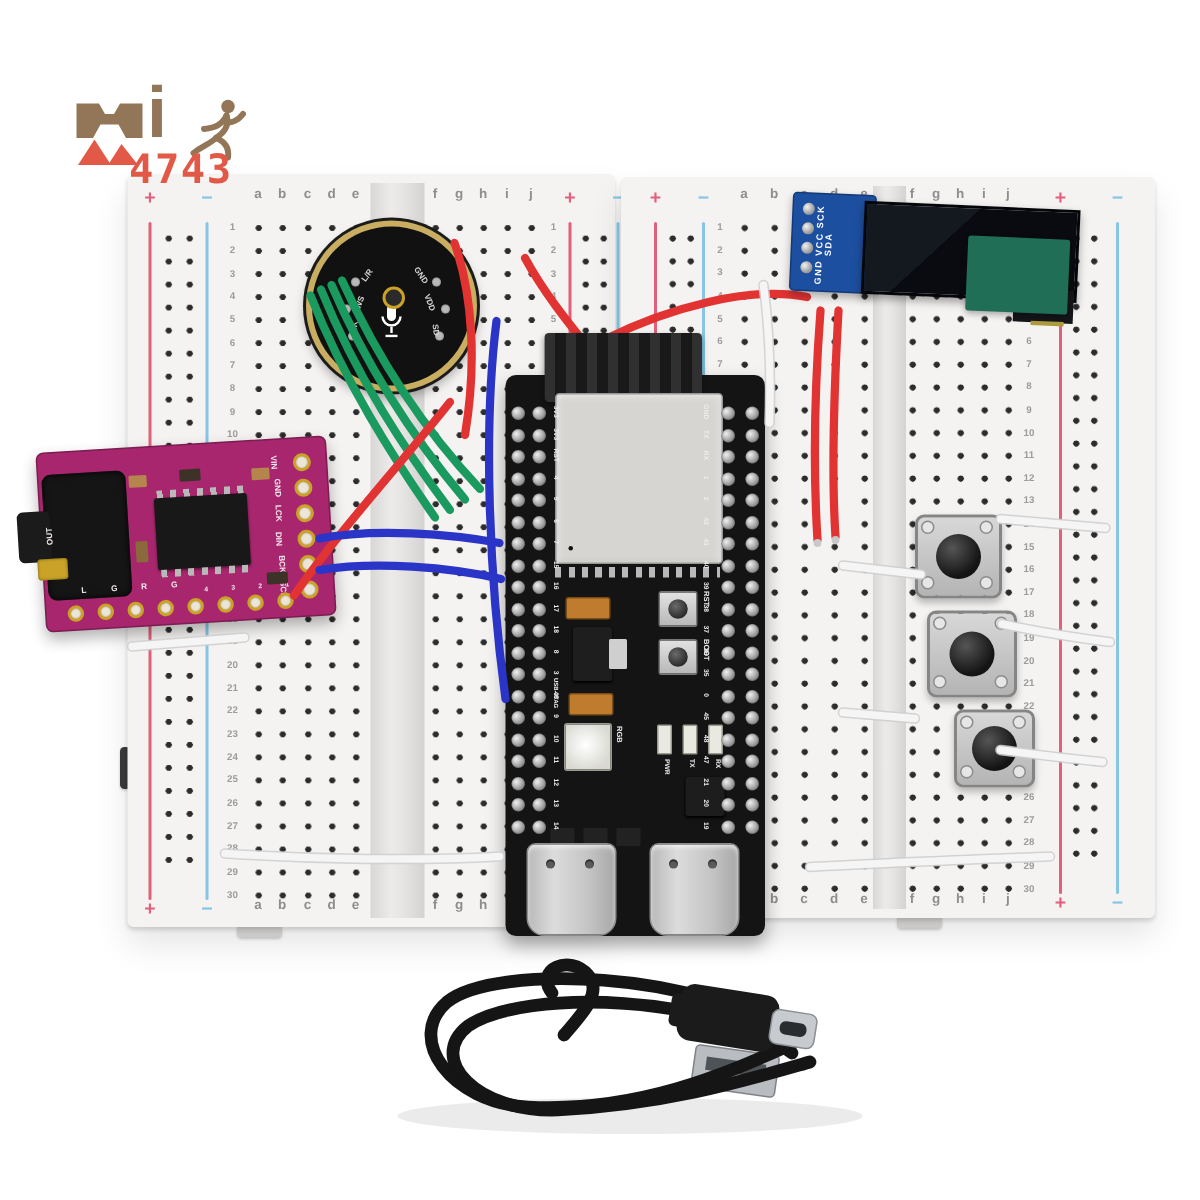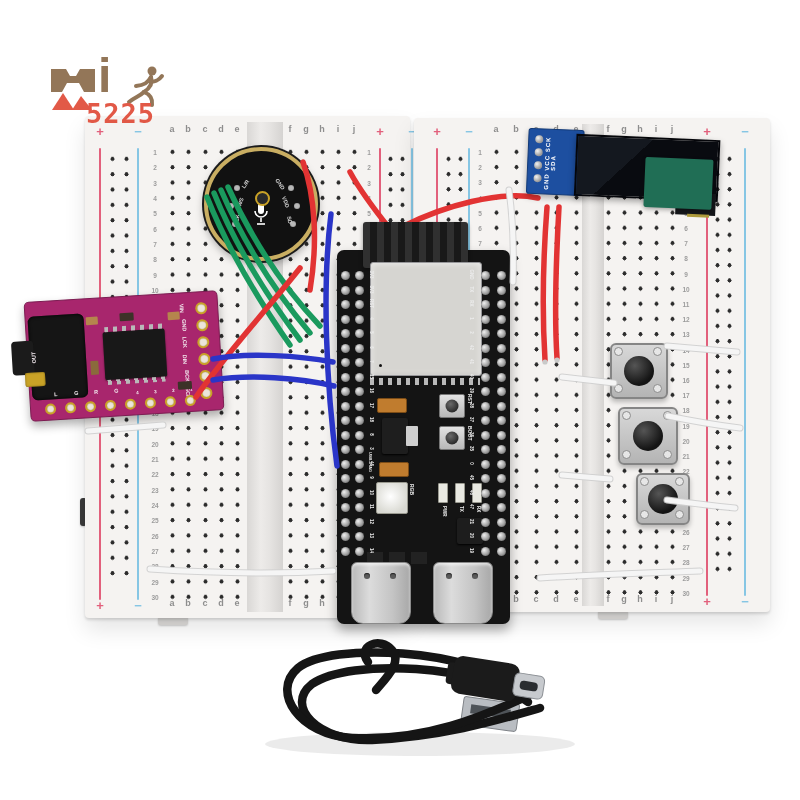--- a/index.html
+++ b/index.html
@@ -93,21 +93,21 @@
   <svg class="abs" style="left:76px;top:6px" width="46" height="46" viewBox="0 0 46 46">
     <circle cx="30" cy="7" r="4.5" fill="#8a6b4a"></circle>
     <g fill="none" stroke="#8a6b4a" stroke-width="4" stroke-linecap="round">
       <path d="M29,13 C26,19 22,21 14,22"></path>
       <path d="M29,13 C31,19 28,24 22,28"></path>
       <path d="M27,17 C32,19 37,16 40,12"></path>
       <path d="M22,28 C27,30 31,34 30,41"></path>
       <path d="M22,28 C18,32 13,33 7,38"></path>
     </g>
   </svg>
-  <span class="wm-num">5225</span>
+  <span class="wm-num">4743</span>
 </div>
 
 <div class="board" id="board-left" style="left:85px;top:116px;width:325px;height:502px">
     <div class="railline" style="left: 14px; top: 32px; height: 452px; background: var(--rail_red);"></div>
     <div class="railline" style="left: 52px; top: 32px; height: 452px; background: var(--rail_blue);"></div>
     <div class="dotcol" style="left: 23.5px; top: 36px; height: 429.8px; background-size: 7px 15.35px;"></div>
     <div class="dotcol" style="left: 37.5px; top: 36px; height: 429.8px; background-size: 7px 15.35px;"></div>
     <div class="pm" style="left: 15px; top: 8px; color: var(--rail_red);">+</div>
     <div class="pm" style="left: 53px; top: 8px; color: var(--rail_blue);">−</div>
     <div class="pm" style="left: 15px; top: 482px; color: var(--rail_red);">+</div>

